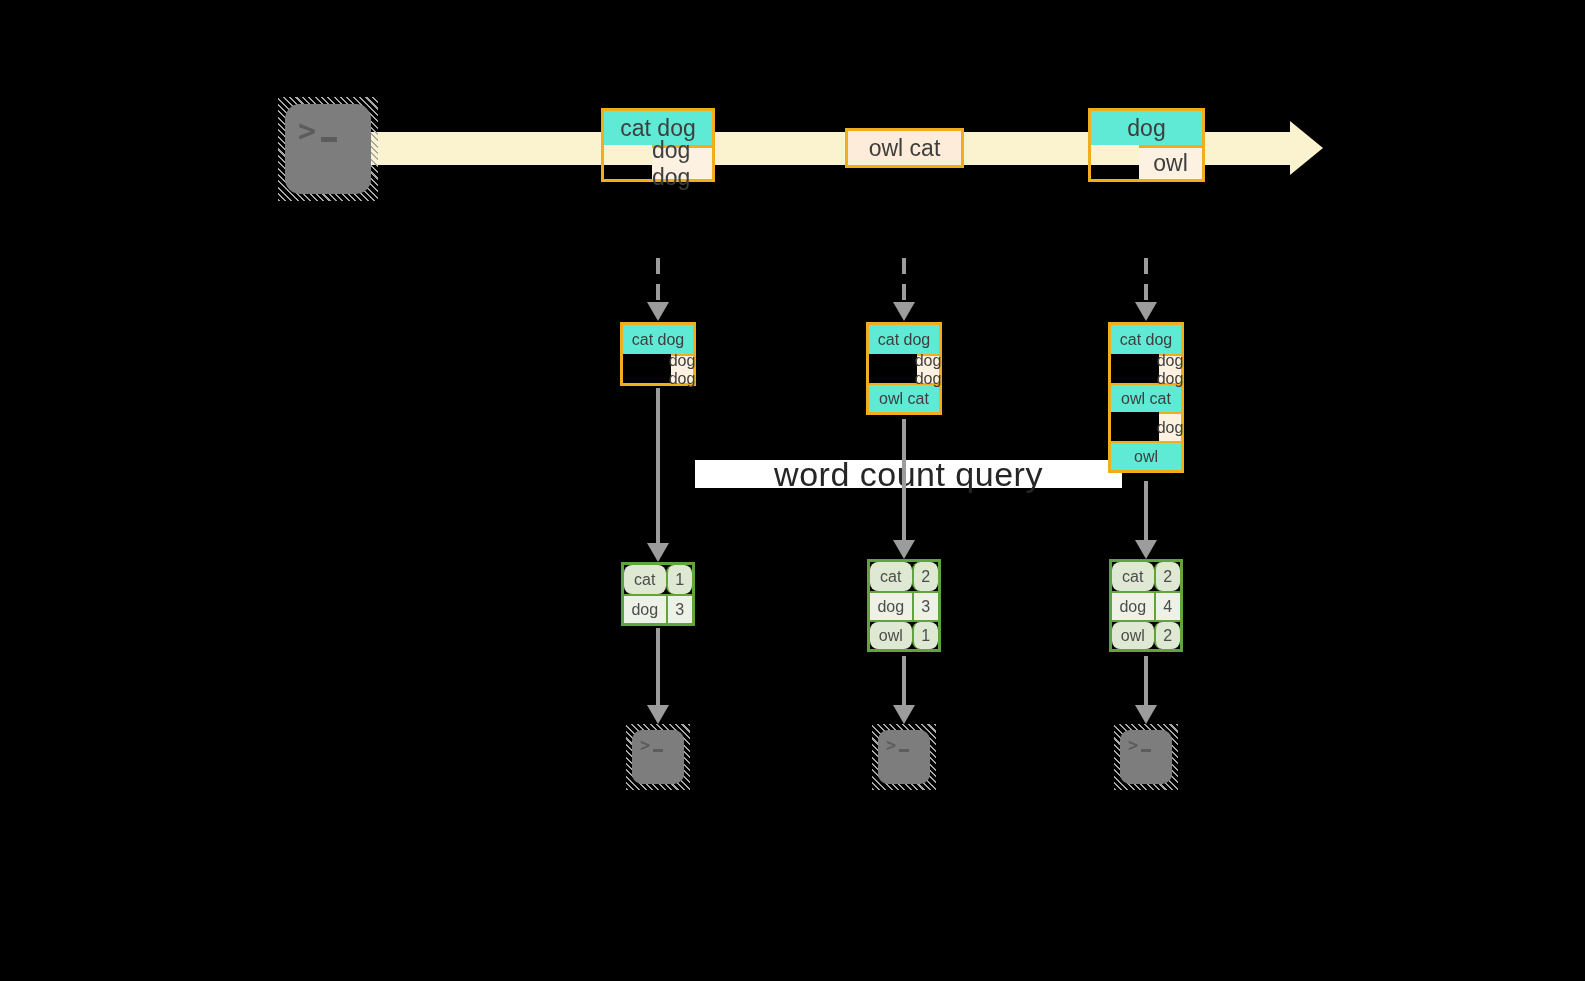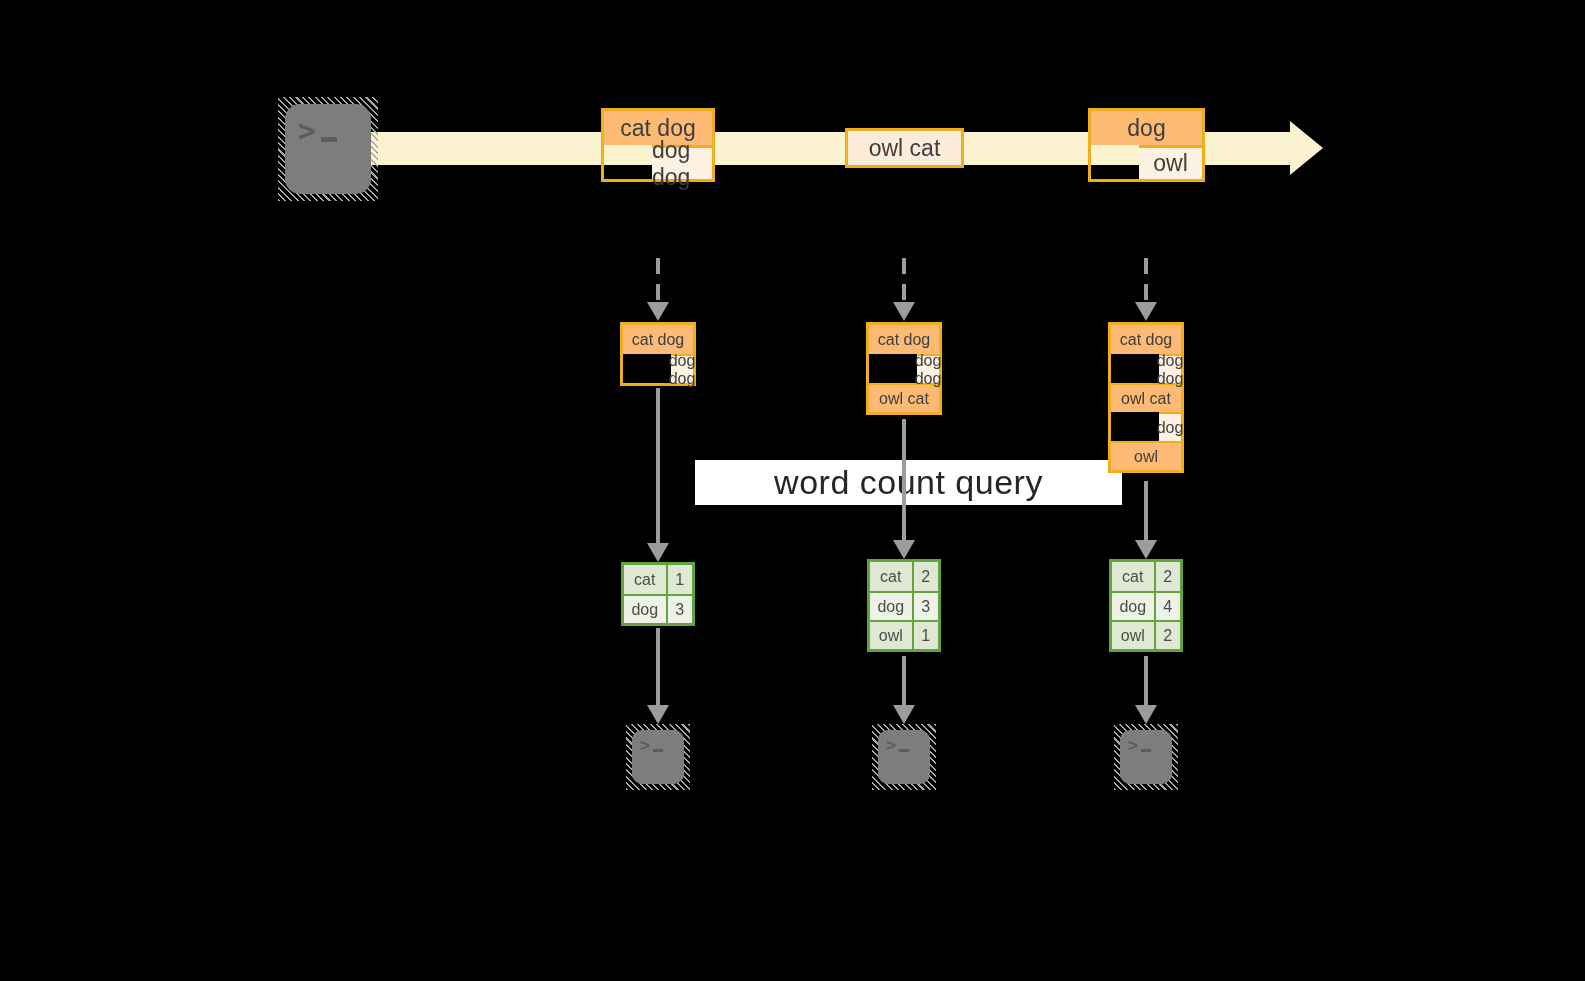--- a/index.html
+++ b/index.html
@@ -13,49 +13,49 @@
   .band { position:absolute; left:368px; top:132px; width:922px; height:33px; background:#fbf2d0; z-index:1; }
   .band-head { position:absolute; left:1290px; top:121px; width:0; height:0;
     border-top:27px solid transparent; border-bottom:27px solid transparent;
     border-left:33px solid #fbf2d0; z-index:1; }
 
   
   .ebox { position:absolute; border:3px solid #f0ad1c; z-index:2; }
   .erow { display:flex; align-items:center; justify-content:center; color:#3e3e3e; }
   .erow + .erow { border-top:3px solid #f0ad1c; }
   .ebox .erow { height:34px; font-size:23px; }
-  .fill-a { background:#fdba74; }
+  .fill-a { background:#5eead4; }
   .fill-b { background:#fdf1e2;margin-left:48px; }
   .fill-c { background:#fcecd9; }
 
   
   .stack { position:absolute; border:3px solid #f0ad1c; z-index:3; }
   .stack .erow { height:29px; font-size:16px; }
   .stack .erow + .erow { border-top:2px solid #f0ad1c; }
 
   
   .arrow { position:absolute; width:22px; display:flex; flex-direction:column; align-items:center; z-index:2; }
   .stem { width:4px; background:#9c9c9c; }
   .dstem { width:4px; background:repeating-linear-gradient(to bottom,#9c9c9c 0 16px,transparent 16px 26px); }
   .head { width:0; height:0; border-left:11px solid transparent; border-right:11px solid transparent;
     border-top:19px solid #9c9c9c; }
 
   
-  .banner { position:absolute; left:695px; top:460px; width:427px; height:45px; background:#fff;
+  .banner { position:absolute; left:695px; top:460px; width:427px; height:28px; background:#fff;
     display:flex; align-items:center; justify-content:center; font-size:34px; color:#262626;
     letter-spacing:.5px; z-index:1; }
 
   
   .gtable { position:absolute; border:3px solid #62a33c; z-index:3; }
   .grow { display:flex; height:29px; }
   .grow + .grow { border-top:2px solid #62a33c; }
   .gcell { display:flex; align-items:center; justify-content:center; font-size:16px; color:#4c4c4c; }
   .gword { flex:1.7; }
   .gnum { flex:1; border-left:2px solid #62a33c; }
-  .g-a { background:#dfe8d2; }
+  .g-a { background:#dfe8d2;border-radius:8px; }
   .g-b { background:#edf1e6; }
 
   
   .term { position:absolute; z-index:3;
     background:repeating-linear-gradient(45deg,#a8a8a8 0 1.5px,transparent 1.5px 4.5px);
     display:flex; align-items:center; justify-content:center; }
   .term-body { background:#7d7d7d; display:flex; align-items:flex-start; }
   .term.big .term-body { width:86px; height:90px; border-radius:15px; padding:12px 0 0 13px; }
   .term.small .term-body { width:52px; height:54px; border-radius:10px; padding:7px 0 0 8px; }
   .prompt { font-family:"DejaVu Sans Mono", monospace; font-weight:bold; color:#5c5c5c; line-height:1; }

